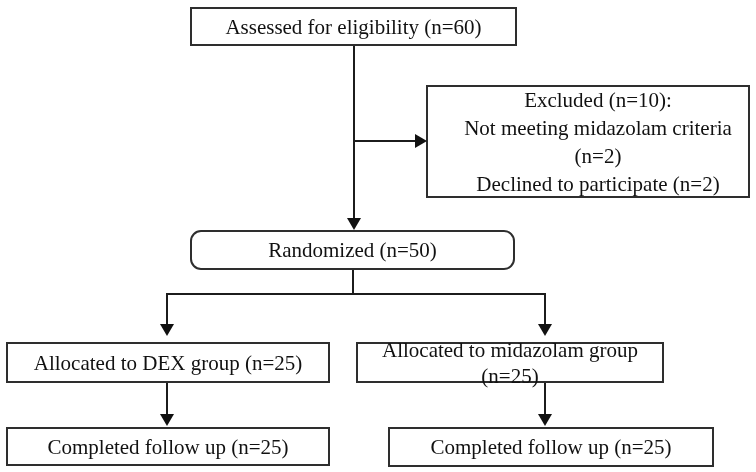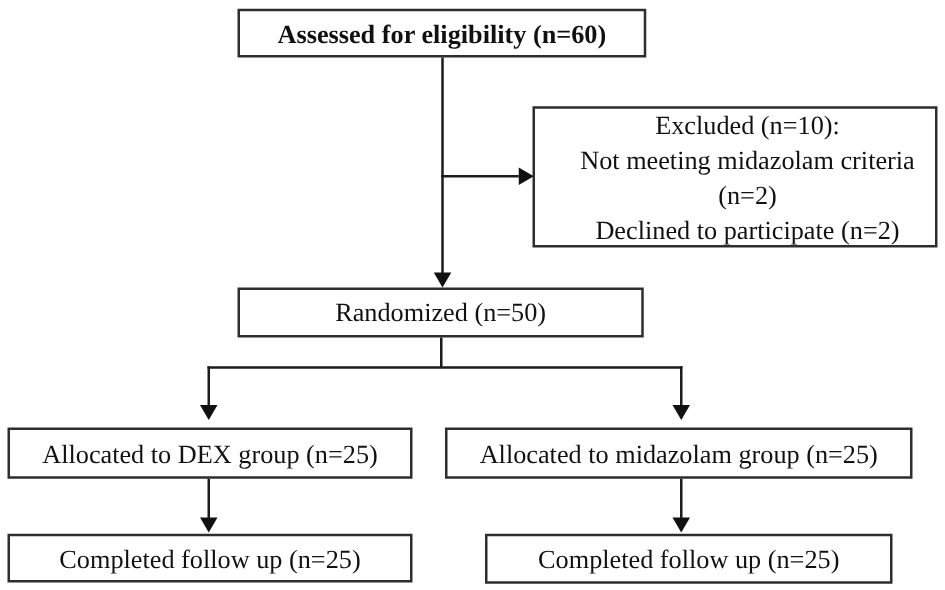--- a/index.html
+++ b/index.html
@@ -58,40 +58,40 @@
     border-top: 7px solid transparent;
     border-bottom: 7px solid transparent;
     border-left: 12px solid #111111;
   }
 </style>
 </head>
 <body>
 
 <div class="canvas">
 
-  <div class="box" style="left:190px; top:7px; width:327px; height:39px;font-weight:bold;">
+  <div class="box" style="left:190px; top:7px; width:327px; height:39px;">
     <span>Assessed for eligibility (n=60)</span>
   </div>
 
   <div class="box multiline" style="left:426px; top:85px; width:324px; height:113px;padding-left:20px;">
     <span>Excluded (n=10):</span>
     <span>Not meeting midazolam criteria</span>
     <span>(n=2)</span>
     <span>Declined to participate (n=2)</span>
   </div>
 
-  <div class="box" style="left:190px; top:230px; width:325px; height:40px;">
+  <div class="box" style="left:190px; top:230px; width:325px; height:40px;border-radius:11px;">
     <span>Randomized (n=50)</span>
   </div>
 
   <div class="box" style="left:6px; top:342px; width:324px; height:41px;align-items:center;">
     <span>Allocated to DEX group (n=25)</span>
   </div>
 
-  <div class="box" style="left:356px; top:342px; width:374px; height:41px;">
+  <div class="box" style="left:356px; top:342px; width:308px; height:41px;">
     <span>Allocated to midazolam group (n=25)</span>
   </div>
 
   <div class="box" style="left:6px; top:427px; width:324px; height:39px;">
     <span>Completed follow up (n=25)</span>
   </div>
 
   <div class="box" style="left:388px; top:427px; width:326px; height:40px;">
     <span>Completed follow up (n=25)</span>
   </div>

